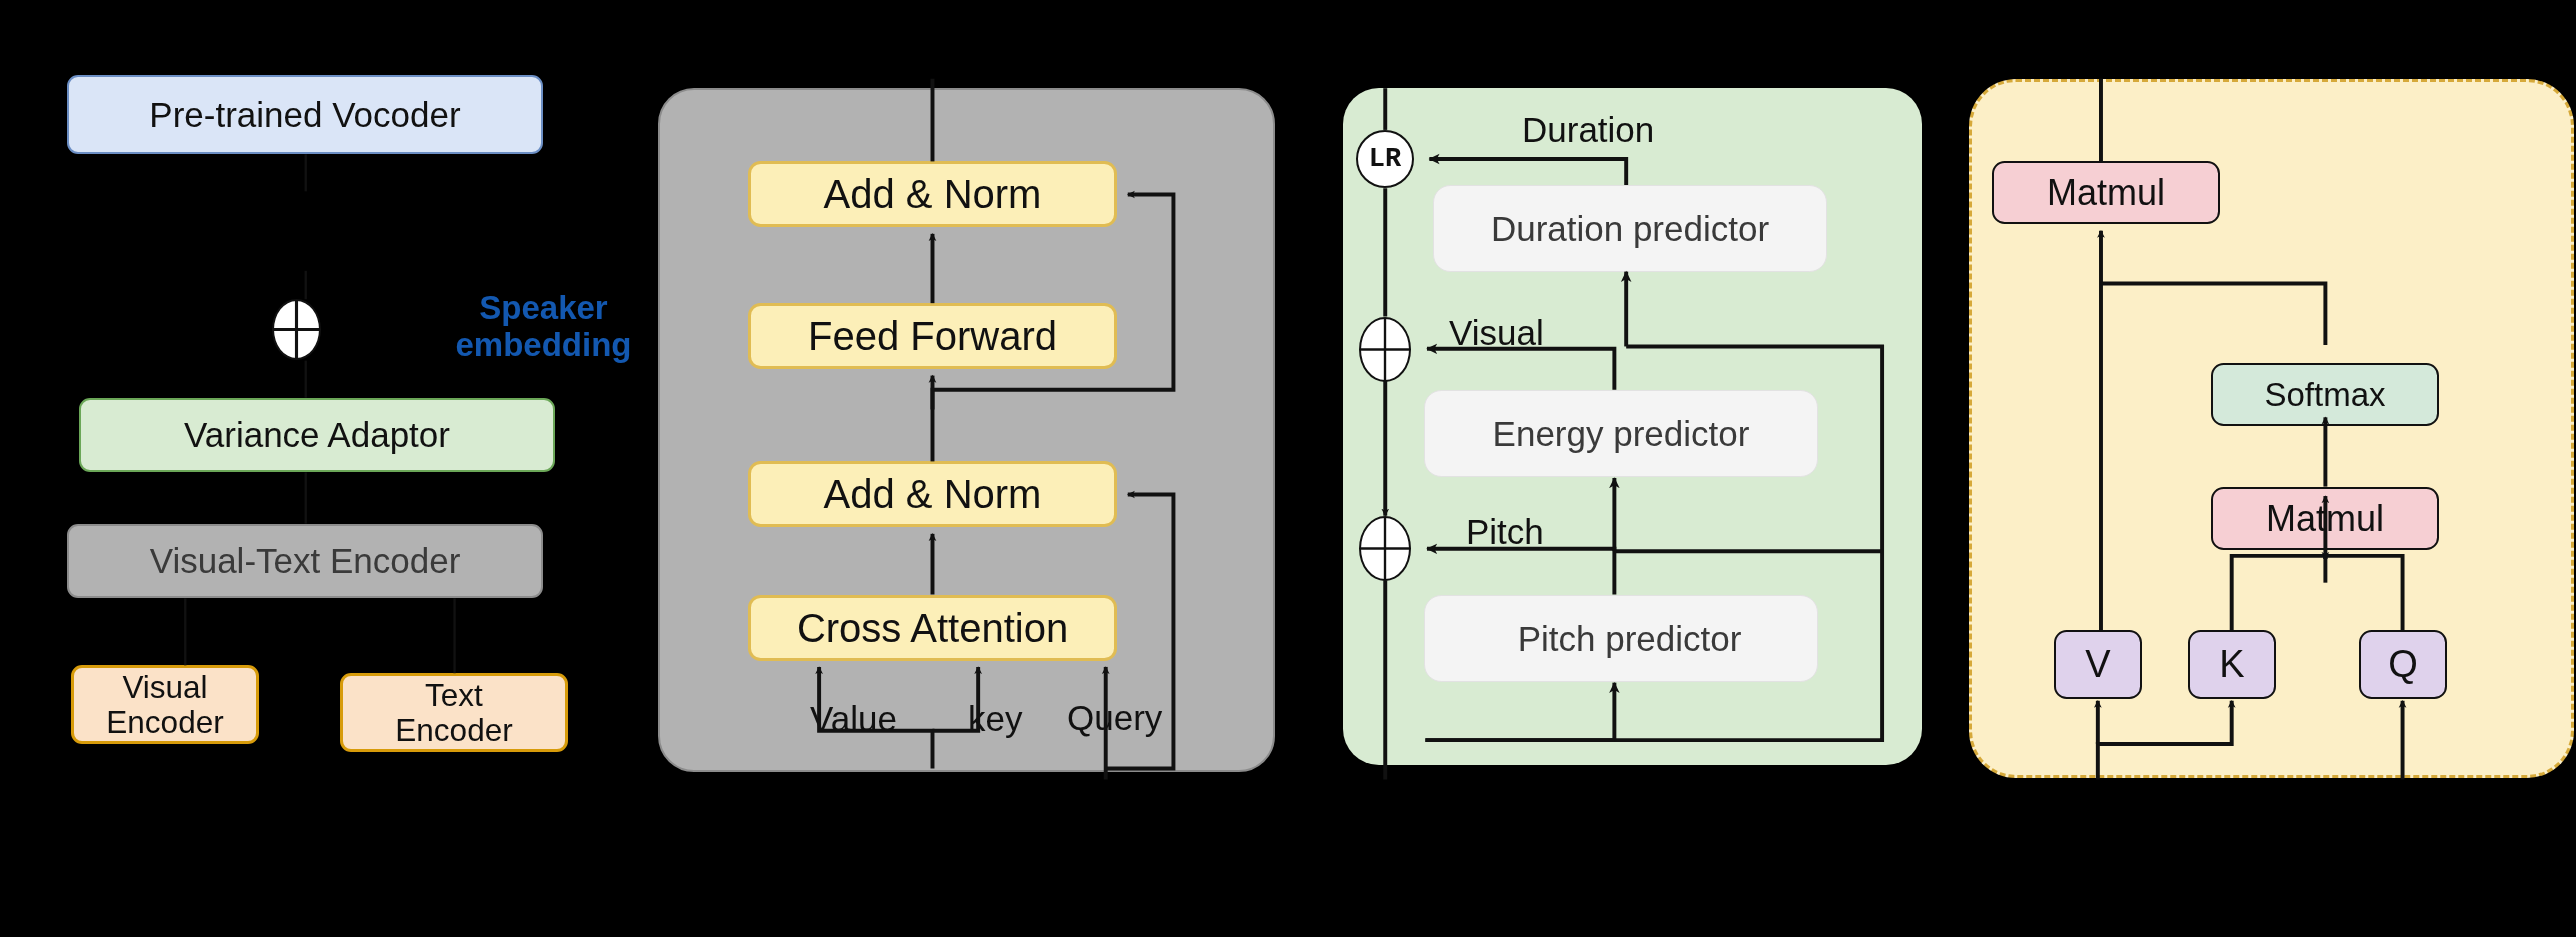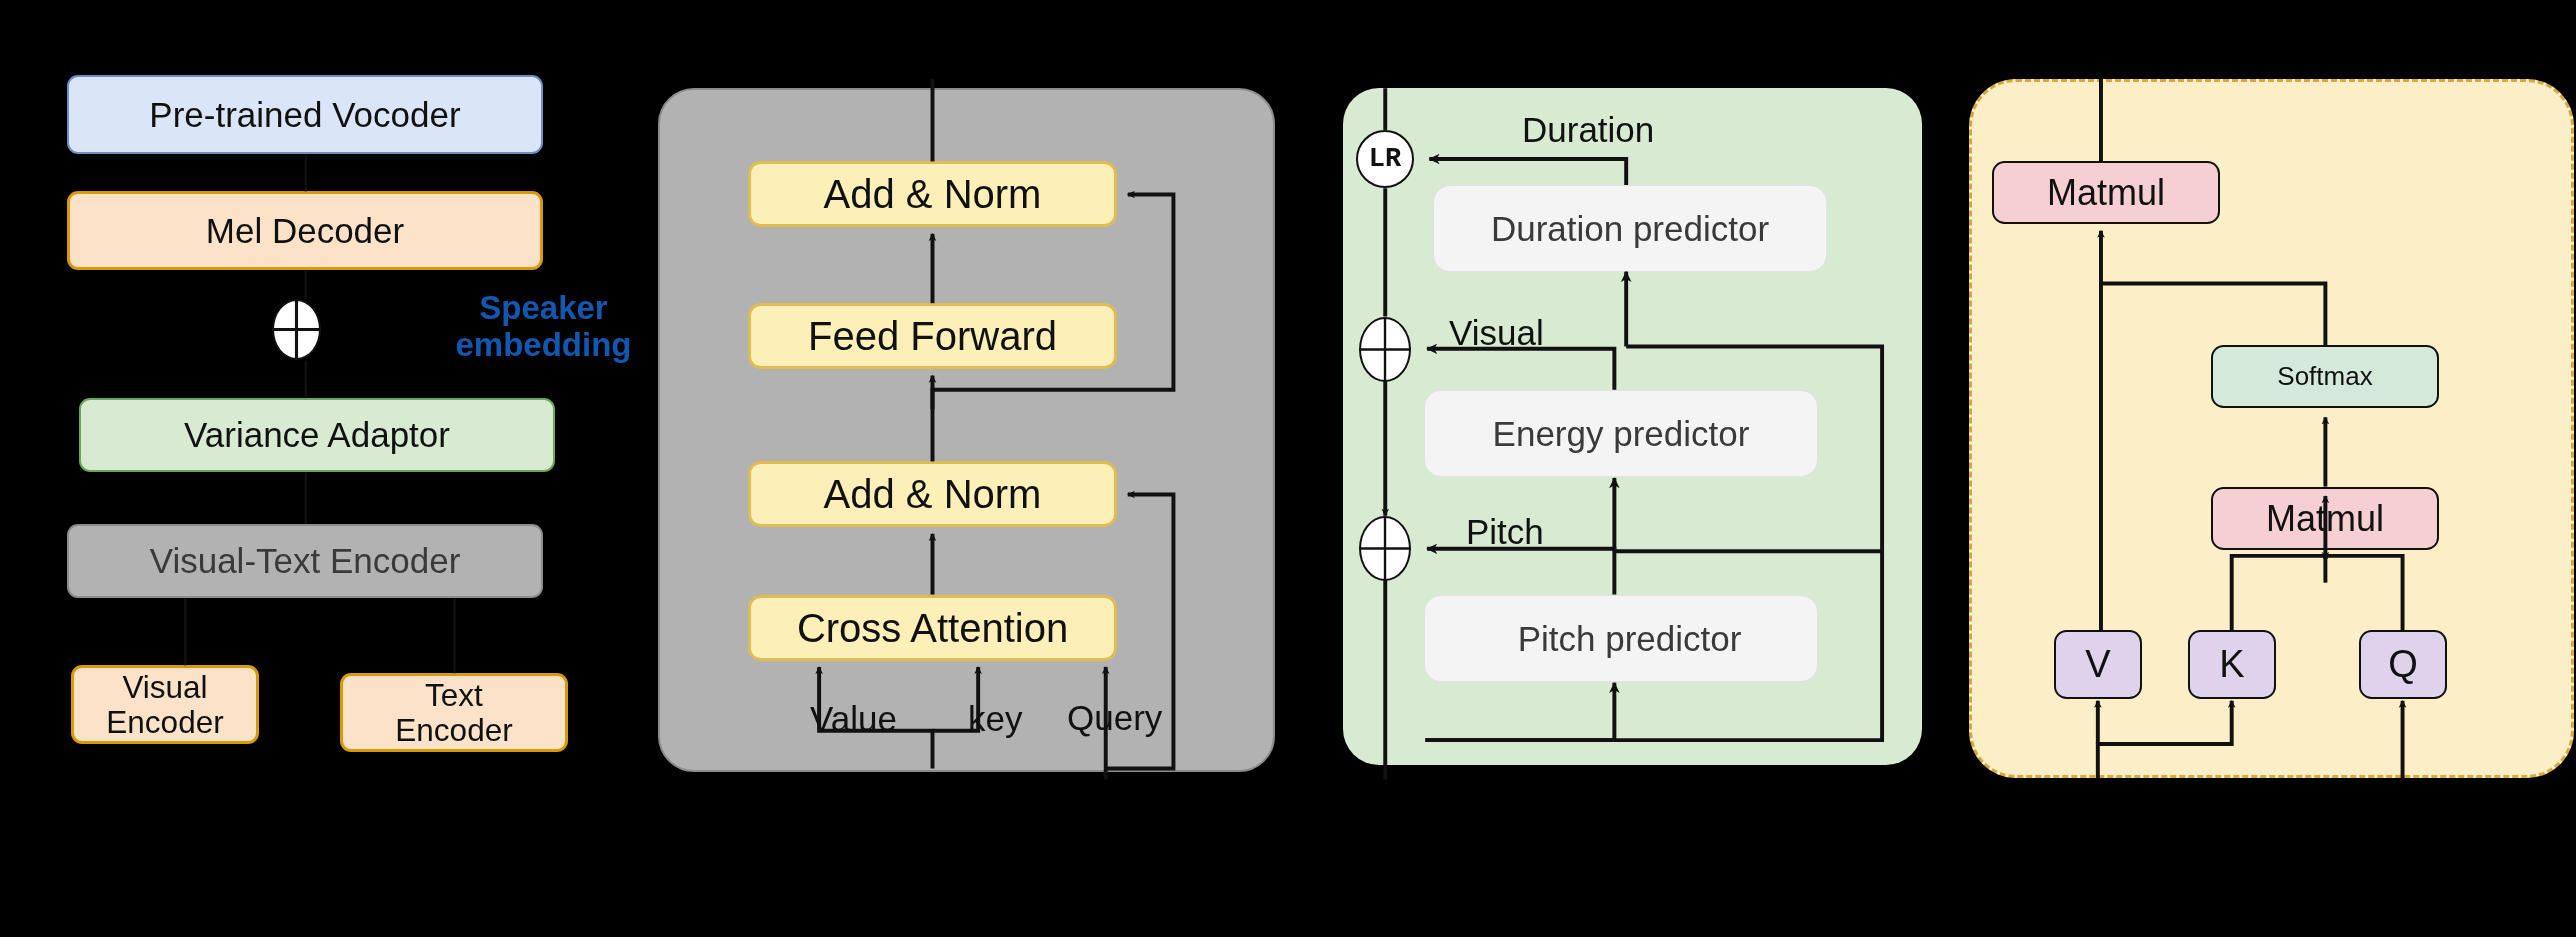--- a/index.html
+++ b/index.html
@@ -17,36 +17,35 @@
   .panel-gray{position:absolute;background:#B2B2B2;border:2.4px solid #8C8C8C;border-radius:36px;}
   .panel-green{position:absolute;background:#D8EBD2;border-radius:36px;}
   .panel-yellow{position:absolute;background:#FCEFC7;border:3.2px dashed #D6A93A;border-radius:47px;}
   .node-yellow{position:absolute;background:#FCEFB8;border:3.2px solid #E0BC53;border-radius:12.6px;
       display:flex;align-items:center;justify-content:center;font-size:40px;color:#111;box-sizing:border-box;}
   .node-gray{position:absolute;background:#F4F4F4;border:1.6px solid #E2E2E2;border-radius:17.3px;
       display:flex;align-items:center;justify-content:center;font-size:35px;color:#3A3A3A;box-sizing:border-box;}
   .node-pink{position:absolute;background:#F6CFD3;border:2.4px solid #111;border-radius:12.6px;
       display:flex;align-items:center;justify-content:center;font-size:36px;color:#111;box-sizing:border-box;}
   .node-mint{position:absolute;background:#D4E9DA;border:2.4px solid #111;border-radius:12.6px;
-      display:flex;align-items:center;justify-content:center;font-size:26px;color:#111;box-sizing:border-box;}
+      display:flex;align-items:center;justify-content:center;font-size:33px;color:#111;box-sizing:border-box;margin-top:18px;}
   .node-purple{position:absolute;background:#DFD2EC;border:2.4px solid #111;border-radius:12.6px;
       display:flex;align-items:center;justify-content:center;font-size:38px;color:#111;box-sizing:border-box;}
   .lbl{position:absolute;color:#111;font-size:35px;white-space:nowrap;}
   .circ{position:absolute;border-radius:50%;background:#fff;border:2.4px solid #111;box-sizing:border-box;
       display:flex;align-items:center;justify-content:center;}
   .lr-t{font-size:27px;font-weight:800;color:#111;font-family:Liberation Mono, monospace;}
 </style>
 </head>
 <body>
 
 <div id="stage">
 
   <div class="bx legend-vocoder" style="left:67px;top:75px;width:476px;height:79px;">Pre-trained Vocoder</div>
 
-  <div class="bx legend-mel" style="left:67px;top:191px;width:476px;height:79px;">Mel Decoder</div>
 
   <div class="circ" style="left:272px;top:299px;width:49px;height:61px;">
     <svg width="49" height="61" viewBox="0 0 62 78" style="position:absolute;left:-2.4px;top:-2.4px;">
       <line x1="31" y1="2" x2="31" y2="76" stroke="#111" stroke-width="4"></line>
       <line x1="2" y1="39" x2="60" y2="39" stroke="#111" stroke-width="4"></line>
     </svg>
   </div>
 
   <div class="spk" style="left:429px;top:290px;width:189px;">Speaker
 embedding</div>

